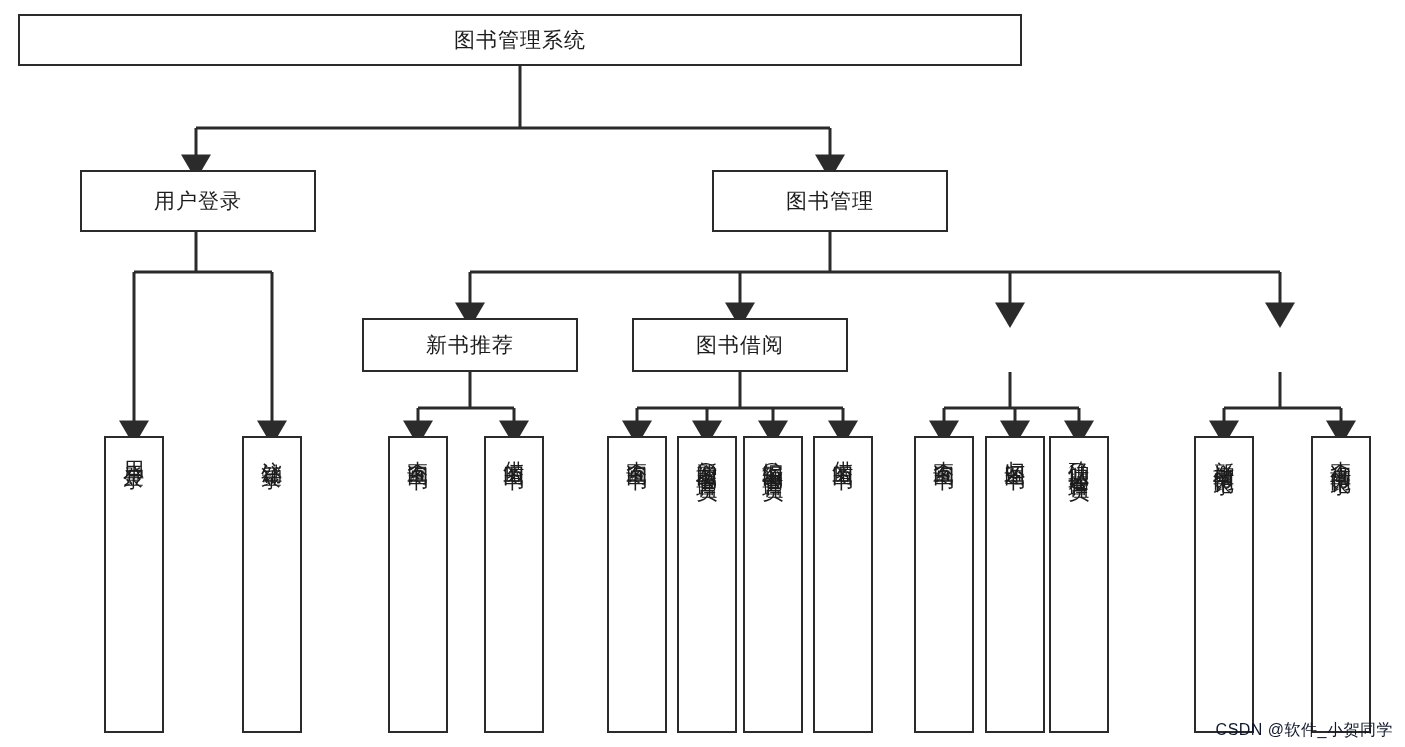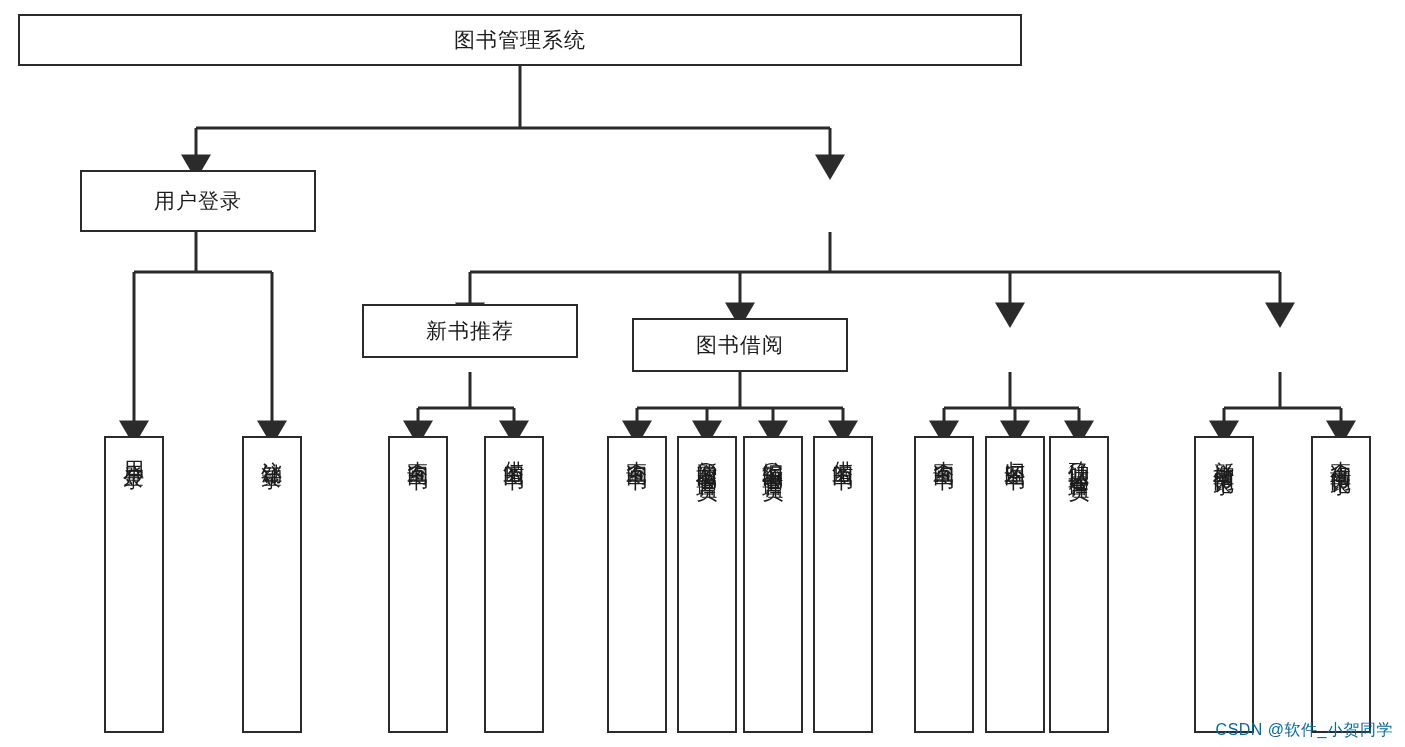--- a/index.html
+++ b/index.html
@@ -50,21 +50,21 @@
     letter-spacing:3px;
     white-space:normal;
     max-height:284px;
   }
   .v-node.tall .lbl{max-height:290px;}
 
   #watermark{
     position:absolute;
     right:12px;bottom:6px;
     font-size:16px;
-    color:#0369a1;
+    color:#0f172a;
     letter-spacing:0.5px;
     z-index:5;
     white-space:nowrap;
     font-family:"Liberation Sans","DejaVu Sans",sans-serif;
   }
 </style>
 </head>
 <body>
 
 <div id="stage">
@@ -120,22 +120,25 @@
   </svg>
 
   <div class="node h-node" id="n-root" style="left:18px;top:14px;width:1004px;height:52px;">
     <span class="lbl">图书管理系统</span>
   </div>
 
   <div class="node h-node" style="left:80px;top:170px;width:236px;height:62px;">
     <span class="lbl">用户登录</span>
   </div>
 
-
-  <div class="node h-node" style="left:362px;top:304px;width:216px;height:54px;">
+  <div class="node h-node" style="left:712px;top:170px;width:236px;height:62px;">
+    <span class="lbl">图书管理</span>
+  </div>
+
+  <div class="node h-node" style="left:362px;top:318px;width:216px;height:54px;">
     <span class="lbl">新书推荐</span>
   </div>
 
   <div class="node h-node" style="left:632px;top:318px;width:216px;height:54px;">
     <span class="lbl">图书借阅</span>
   </div>
 
 
 
   <div class="node v-node" style="left:104px;top:436px;width:60px;height:297px;">

